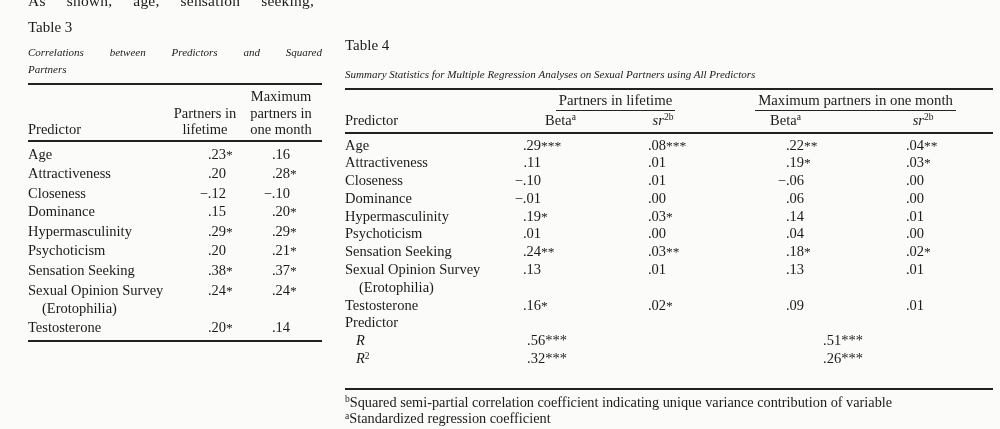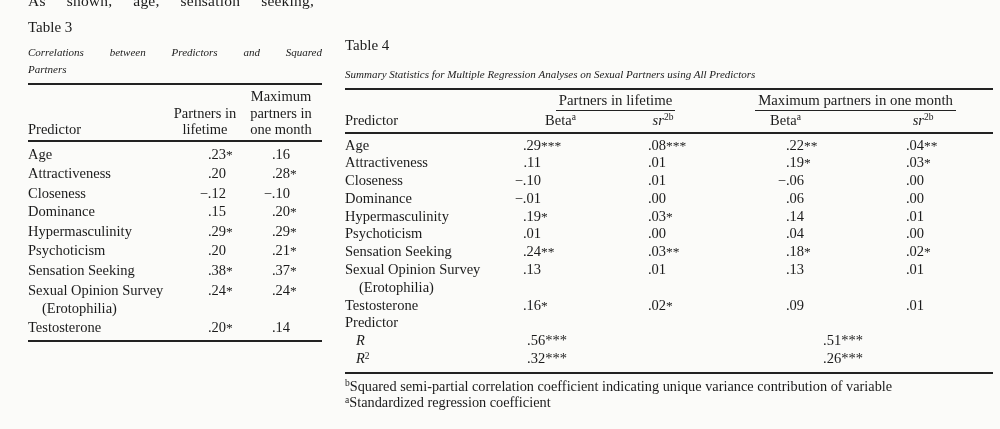--- a/index.html
+++ b/index.html
@@ -68,21 +68,21 @@
   .t4 tbody td { line-height:17.8px; }
   .t4 tbody tr.first td { padding-top:3px; }
   .t4 .num { width:28px; }
   .t4 td.cb1 { padding-left:0; }
   .t4 td.cs1 { padding-left:30px; }
   .t4 td.cb2 { padding-left:58px; }
   .t4 td.cs2 { padding-left:43px; }
   .t4 .rind { padding-left:11px; }
   .t4 .rv1 { padding-left:14px; }
   .t4 .rv2 { padding-left:105px; }
-  .t4 tr.lastrow td { padding-bottom:4px; }
+  .t4 tr.lastrow td { padding-bottom:20px; }
 
   .fnotes4 { margin-top:4px; font-size:14.3px; line-height:16.2px; }
 </style>
 </head>
 <body>
 
 <section class="col-left">
   <div class="clipline">As shown, age, sensation seeking,</div>
 
   <div class="tlabel t3label">Table 3</div>

